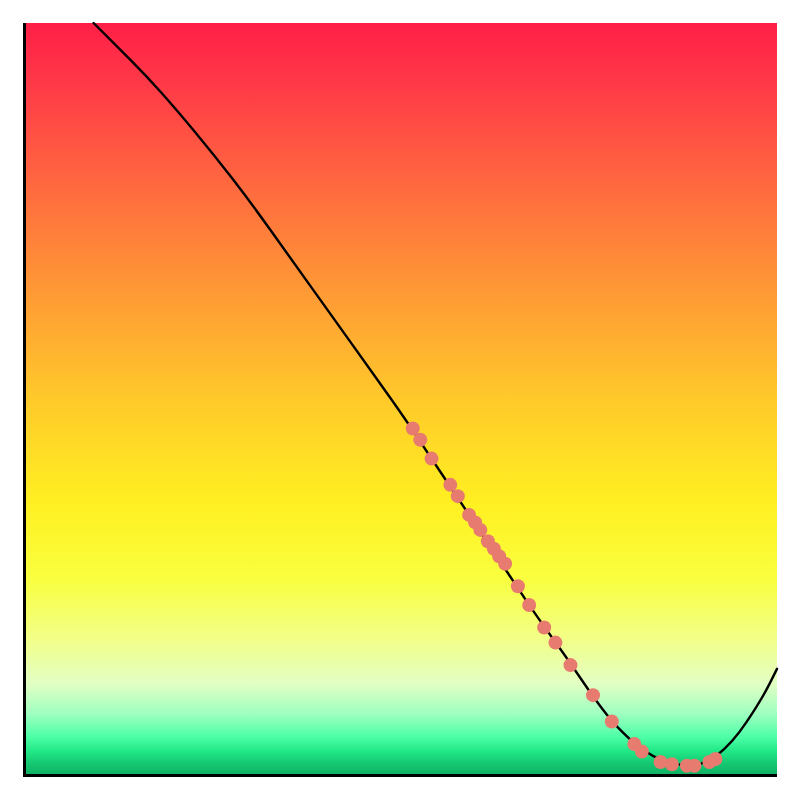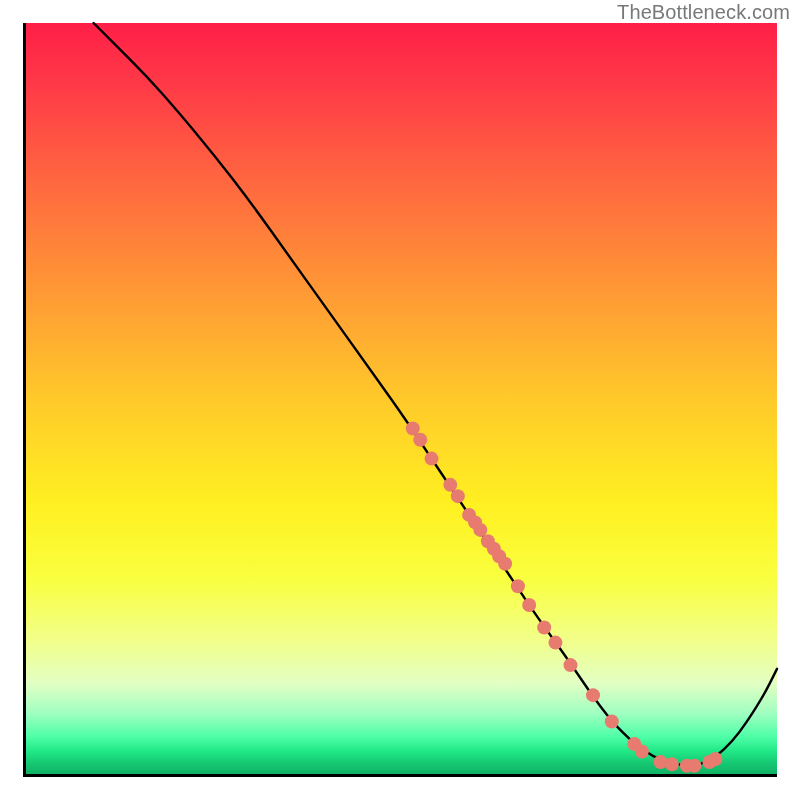--- a/index.html
+++ b/index.html
@@ -65,21 +65,20 @@
     font-size: 20px;
     color: #77787a;
     letter-spacing: 0.1px;
     font-weight: 500;
   }
 </style>
 </head>
 <body>
 
 <div class="container">
-  <div class="watermark">TheBottleneck.com</div>
   <div class="plot-frame">
     <div class="gradient-bg"></div>
     <svg class="curve-svg" viewBox="0 0 751 751" preserveAspectRatio="none">
       <path id="curve-path" fill="none" stroke="#000" stroke-width="2.4" stroke-linecap="round" stroke-linejoin="round" d="M 67.59 0.00 Q 67.59 0.00 78.85 11.26 Q 90.12 22.53 105.14 37.55 Q 120.16 52.57 135.18 69.47 Q 150.20 86.37 168.98 108.90 Q 187.75 131.43 206.52 155.83 Q 225.30 180.24 244.07 206.53 Q 262.85 232.81 281.63 259.10 Q 300.40 285.38 319.18 311.66 Q 337.95 337.95 356.73 364.24 Q 375.50 390.52 386.76 407.42 Q 398.03 424.31 409.30 441.21 Q 420.56 458.11 431.83 475.01 Q 443.09 491.91 454.36 508.80 Q 465.62 525.70 476.88 542.60 Q 488.15 559.50 499.42 576.39 Q 510.68 593.29 525.70 613.94 Q 540.72 634.60 551.99 651.49 Q 563.25 668.39 574.51 683.41 Q 585.78 698.43 597.05 709.69 Q 608.31 720.96 617.70 727.34 Q 627.08 733.73 636.47 737.48 Q 645.86 741.24 660.88 742.36 Q 675.90 743.49 690.92 732.23 Q 705.94 720.96 720.96 698.43 Q 735.98 675.90 743.49 660.88 T 751.00 645.86"></path>
       <g id="marker-group">
           <circle cx="386.76" cy="405.54" r="7" fill="#e87b6f"></circle>
           <circle cx="394.28" cy="416.81" r="7" fill="#e87b6f"></circle>
           <circle cx="405.54" cy="435.58" r="7" fill="#e87b6f"></circle>
           <circle cx="424.31" cy="461.87" r="7" fill="#e87b6f"></circle>
           <circle cx="431.82" cy="473.13" r="7" fill="#e87b6f"></circle>

